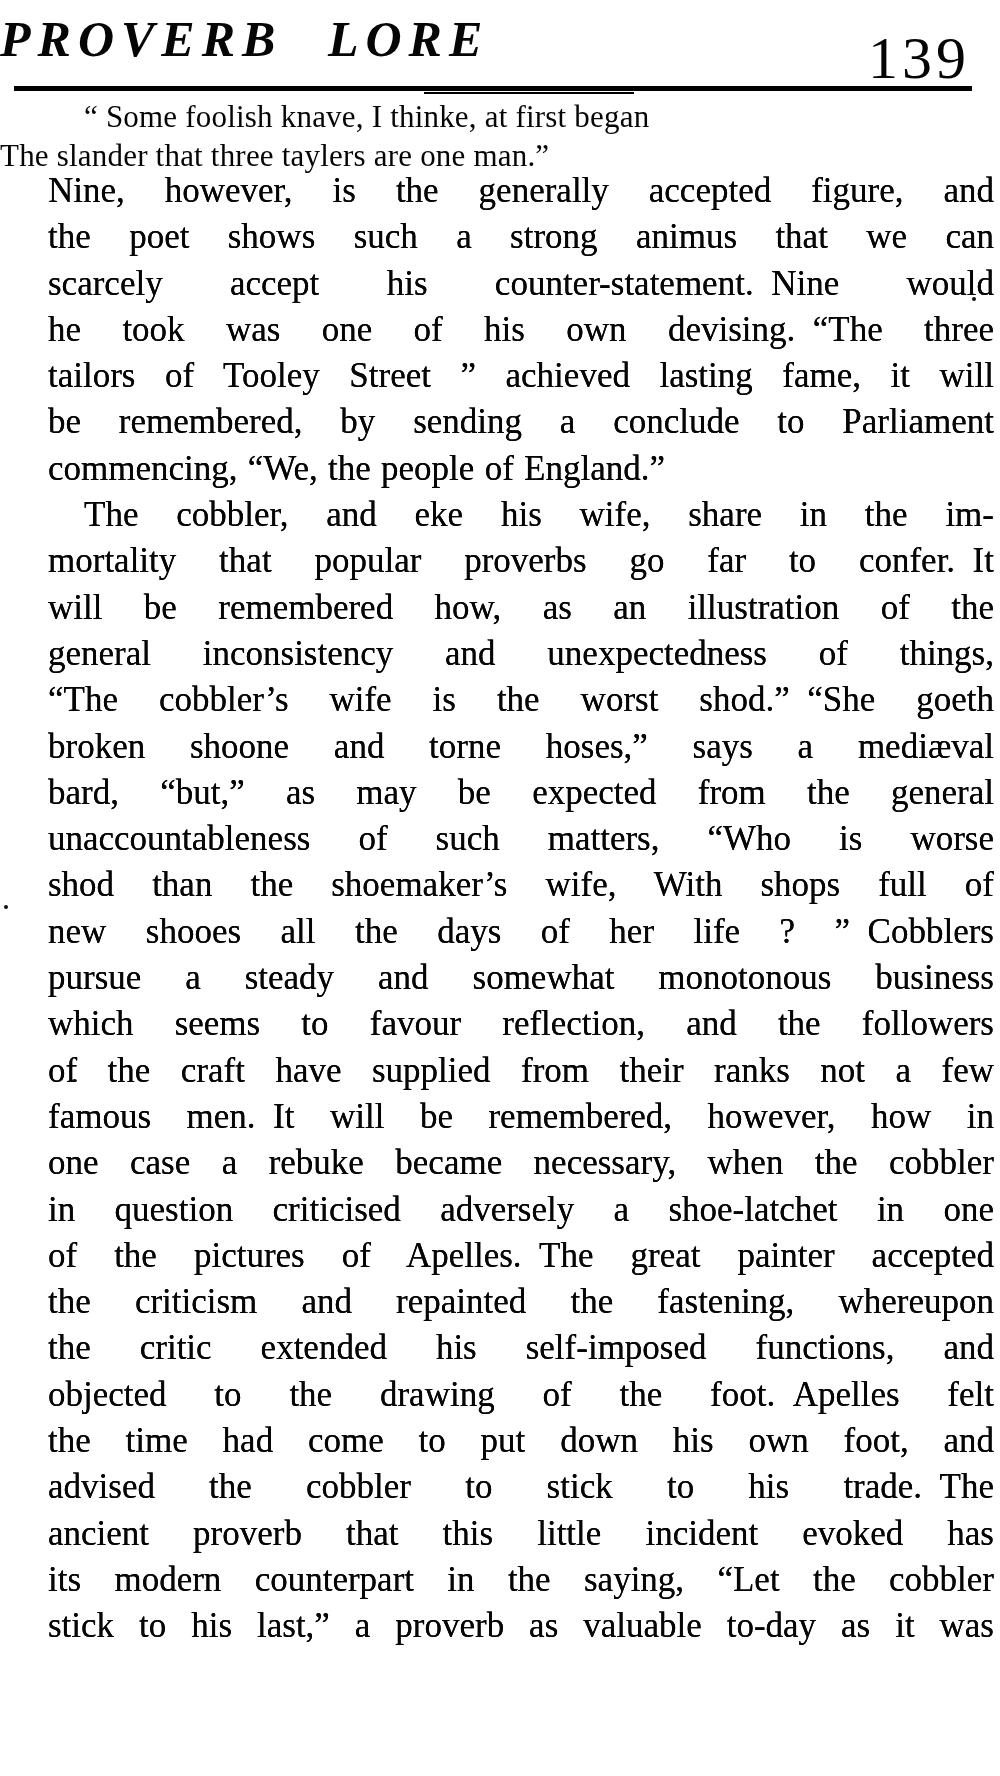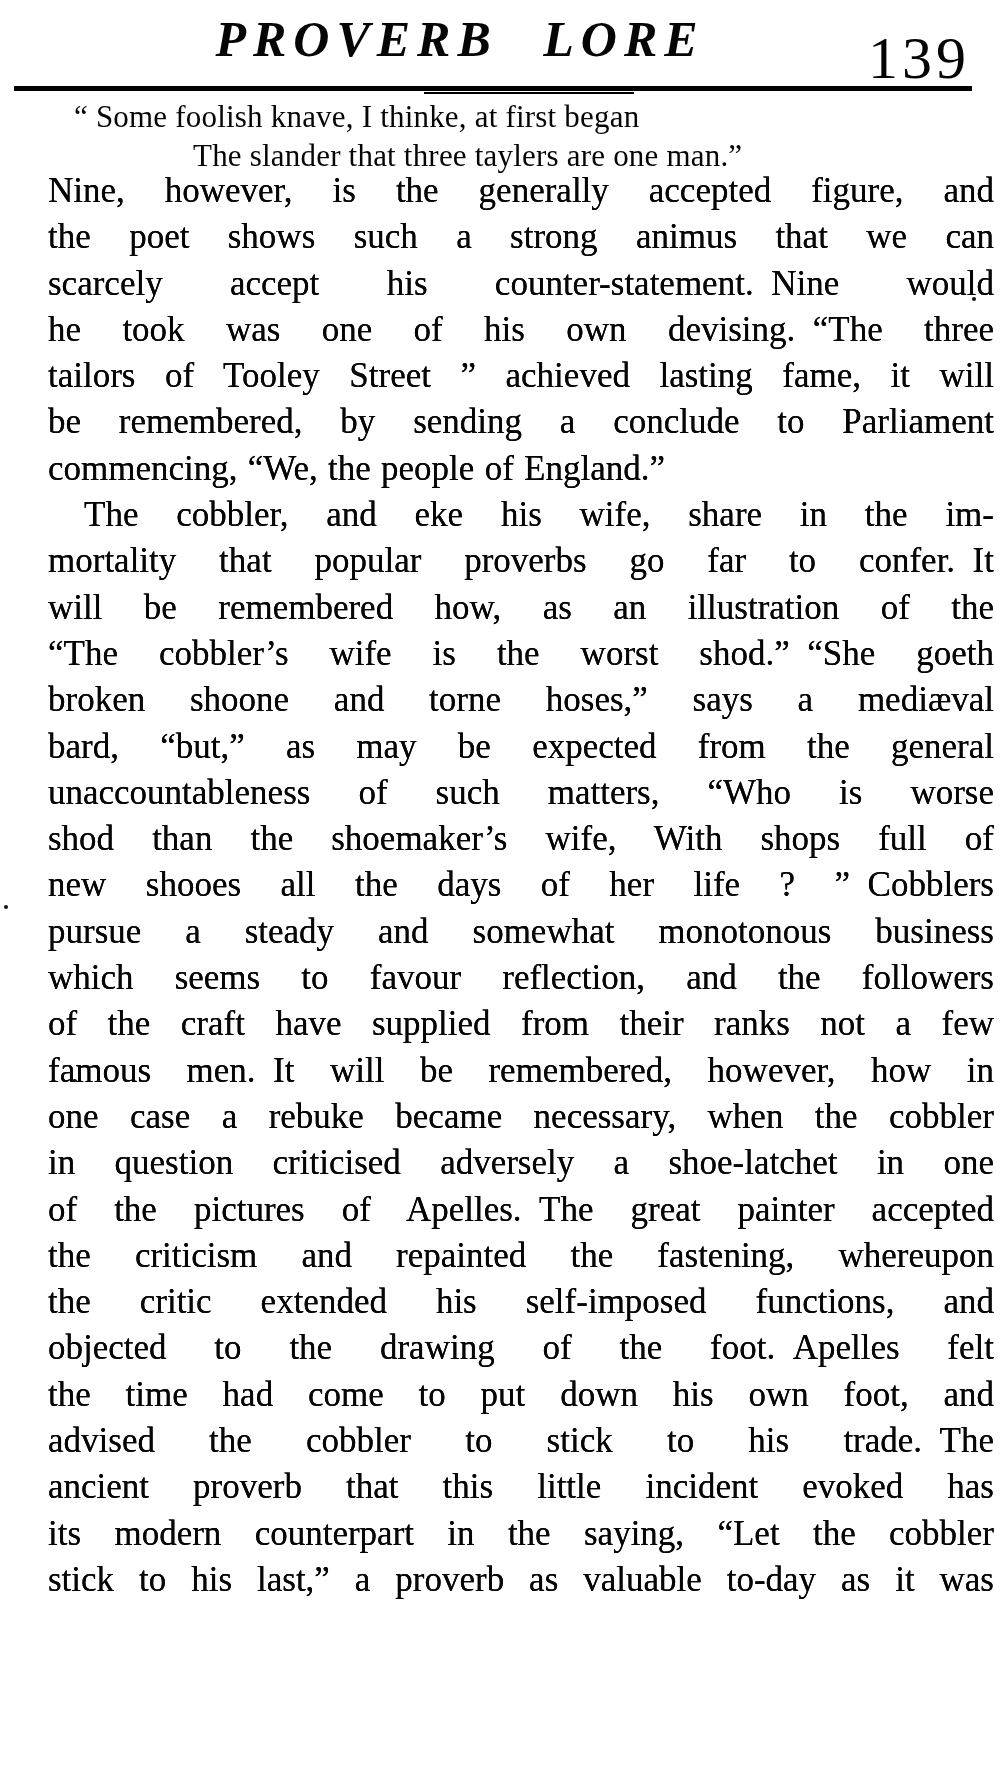--- a/index.html
+++ b/index.html
@@ -15,21 +15,20 @@
     color: #050505;
     font-family: "Liberation Serif", serif;
     overflow: hidden;
   }
   
   .running-title {
     position: absolute;
     top: 10px;
     left: 0;
     width: 920px;
-    text-align: center;
     font-style: italic;
     font-weight: bold;
     font-size: 50px;
     letter-spacing: 7px;
     word-spacing: 26px;
     white-space: nowrap;
   }
   .page-number {
     position: absolute;
     top: 24px;
@@ -57,22 +56,22 @@
   
   .epigraph {
     position: absolute;
     top: 97px;
     left: 0;
     width: 100%;
     font-size: 31px;
     line-height: 39px;
     letter-spacing: 0.2px;
   }
-  .epigraph .epigraph-line:nth-child(1) { padding-left: 74px; }
-  .epigraph .epigraph-line:nth-child(2) { padding-left: 193px; }
+  .epigraph .epigraph-line:nth-child(1) { padding-left: 74px; margin-left: 10px; }
+  .epigraph .epigraph-line:nth-child(2) { }
   
   .page-body {
     position: absolute;
     top: 168px;
     left: 14px;
     width: 946px;
     font-size: 35px;
     line-height: 46.3px;
     text-shadow: 0 0 0.5px #000;
     margin-left: 34px;
@@ -119,20 +118,21 @@
         <div class="line">scarcely accept his counter-statement. Nine would</div>
         <div class="line">he took was one of his own devising. “The three</div>
         <div class="line">tailors of Tooley Street ” achieved lasting fame, it will</div>
         <div class="line">be remembered, by sending a conclude to Parliament</div>
         <div class="line flush">commencing, “We, the people of England.”</div>
       </div>
       <div class="paragraph">
         <div class="line indent">The cobbler, and eke his wife, share in the im-</div>
         <div class="line">mortality that popular proverbs go far to confer. It</div>
         <div class="line">will be remembered how, as an illustration of the</div>
+        <div class="line">general inconsistency and unexpectedness of things,</div>
         <div class="line">“The cobbler’s wife is the worst shod.” “She goeth</div>
         <div class="line">broken shoone and torne hoses,” says a mediæval</div>
         <div class="line">bard, “but,” as may be expected from the general</div>
         <div class="line">unaccountableness of such matters, “Who is worse</div>
         <div class="line">shod than the shoemaker’s wife, With shops full of</div>
         <div class="line">new shooes all the days of her life ? ” Cobblers</div>
         <div class="line">pursue a steady and somewhat monotonous business</div>
         <div class="line">which seems to favour reflection, and the followers</div>
         <div class="line">of the craft have supplied from their ranks not a few</div>
         <div class="line">famous men. It will be remembered, however, how in</div>

